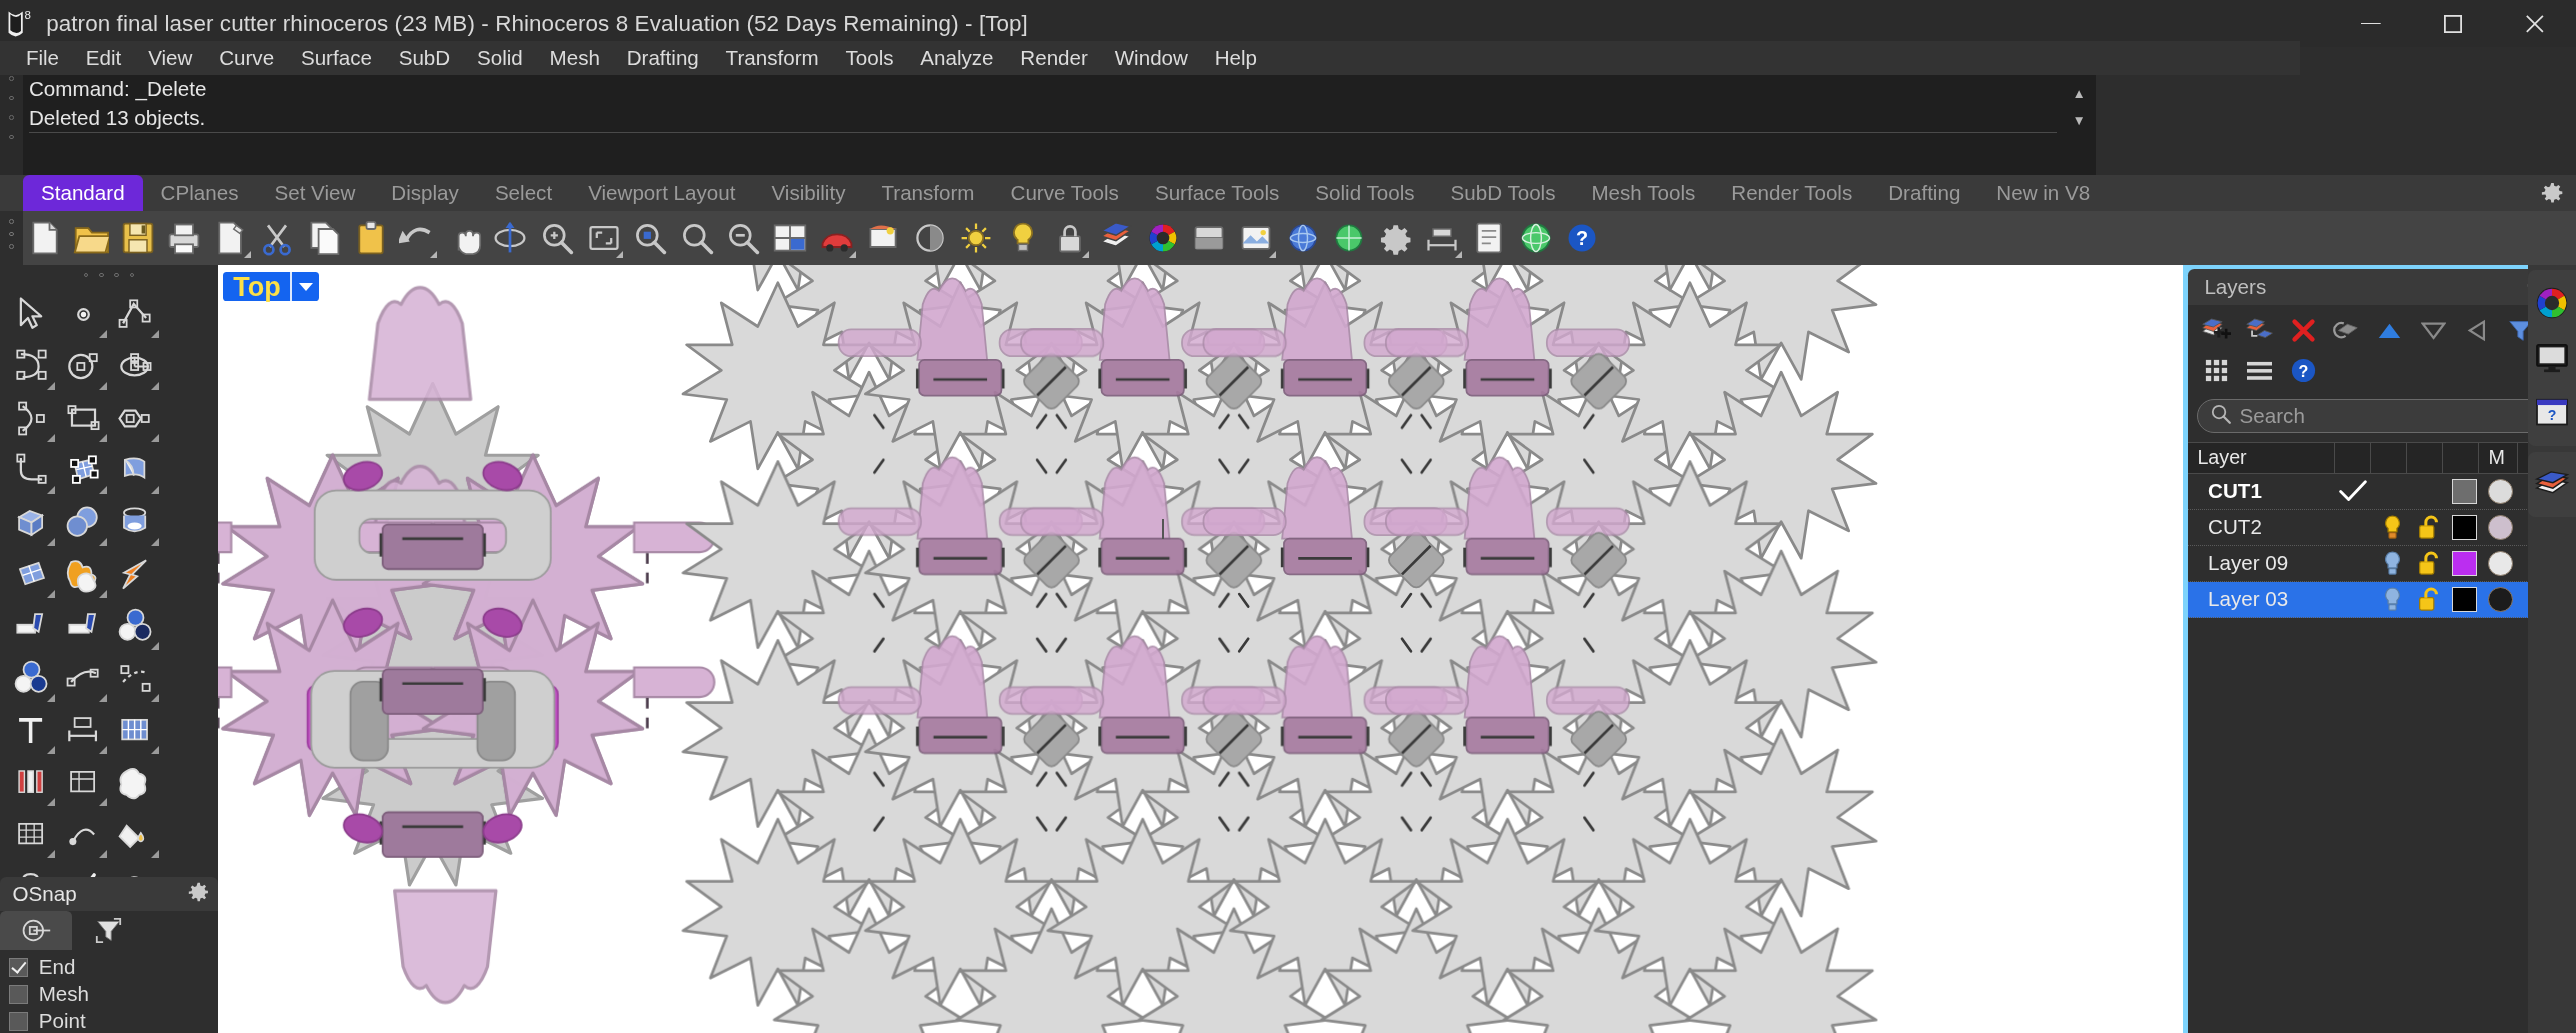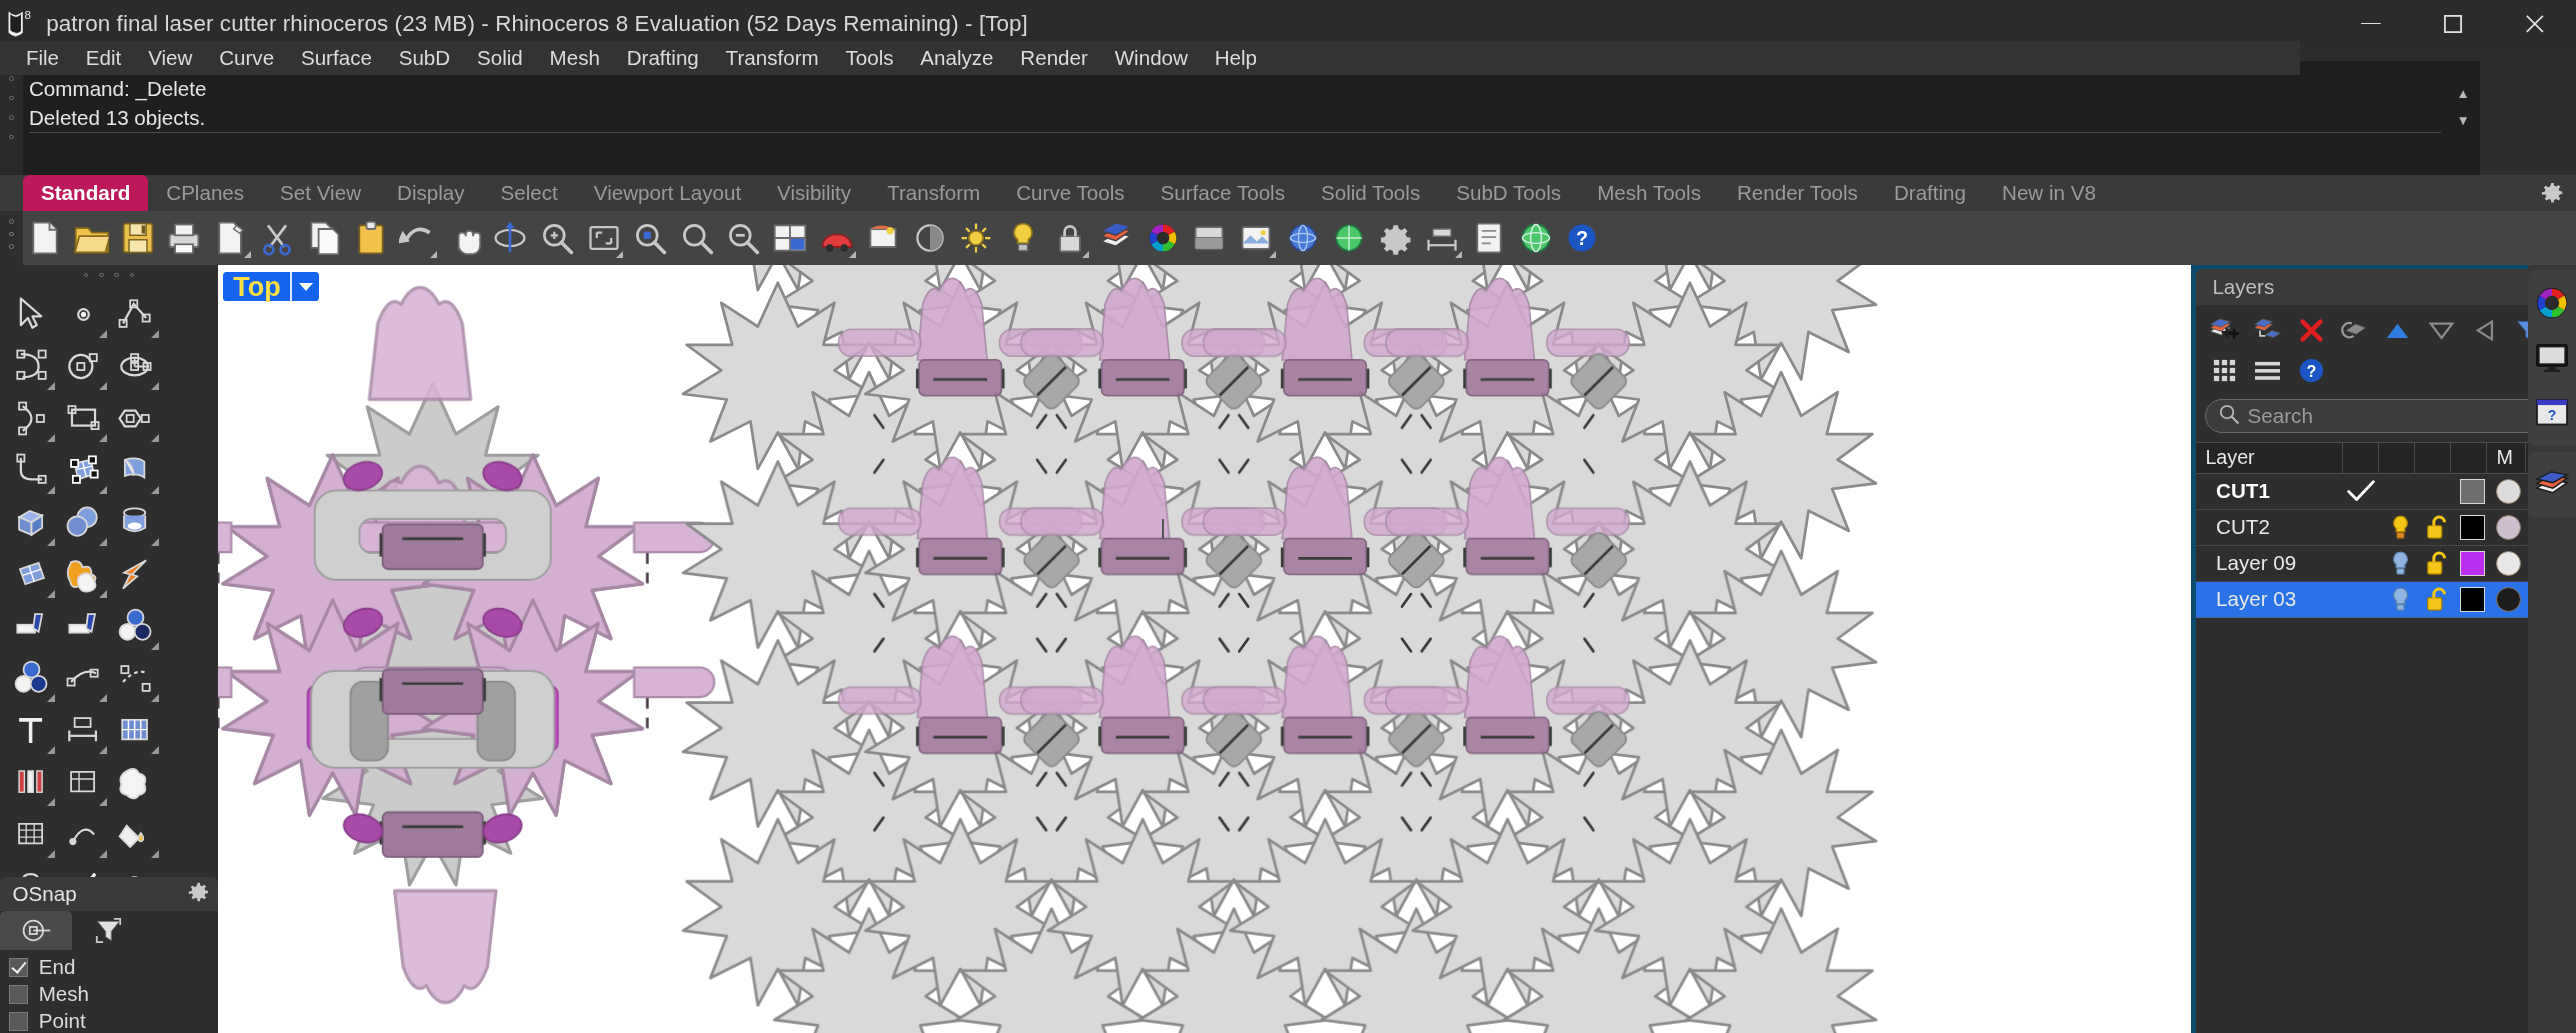--- a/index.html
+++ b/index.html
@@ -33,21 +33,21 @@
   .menubar {
     position: absolute; top: 41px; left: 0; width: 2300px; height: 34px;
     background: #333333; display: flex; align-items: center; padding-left: 12.5px; z-index: 5;
   }
   .menu-item {
     color: #dcdcdc; font-size: 20.6px; padding: 3.6px 13.4px; white-space: nowrap;
   }
 
   
   .cmdarea {
-    position: absolute; top: 61px; left: 0; width: 2480px; height: 114px;
+    position: absolute; top: 61px; left: 0; width: 2096px; height: 114px;
     background: #1f1f1f; z-index: 1;
   }
   .cmd-gutter {
     position: absolute; left: 0; top: 0; width: 23px; height: 114px; background: #2a2a2a;
   }
   .cmd-gutter i {
     display: block; width: 4.5px; height: 4.5px; border: 0.9px solid #6a6a6a; border-radius: 50%;
     margin: 0 auto; margin-top: 15px;
   }
   .cmd-lines { position: absolute; left: 29px; top: 0; right: 39px; }
@@ -66,21 +66,21 @@
 
   
   .tabbar {
     position: absolute; top: 175px; left: 0; width: 2576px; height: 36px;
     background: #3a3a3a; display: flex; align-items: flex-end; padding-left: 23px;
   }
   .tab {
     font-size: 20.6px; color: #9a9a9a; padding: 5.4px 18px 6.3px 18px; white-space: nowrap;
     border-radius: 6.3px 6.3px 0 0;
   }
-  .tab.active { background: #be185d; color: #ffffff; font-weight: bold; }
+  .tab.active { background: #6d28d9; color: #ffffff; font-weight: normal; }
   .tab-gear {
     position: absolute; right: 12.5px; top: 7.2px; width: 23px; height: 23px;
   }
 
   
   .toolbar {
     position: absolute; top: 211px; left: 0; width: 2576px; height: 54px;
     background: #444444; display: flex; align-items: center; padding-left: 23px;
   }
   .tb-gutter {
@@ -164,21 +164,21 @@
     content: ''; border-left: 7.2px solid transparent; border-right: 7.2px solid transparent;
     border-top: 8px solid #ffffff;
   }
   .vp-svg { position: absolute; left: 0; top: 0; }
   .vp-caret {
     position: absolute; left: 944px; top: 254px; width: 1.8px; height: 19.7px; background: #555;
   }
 
   
   .layerpanel {
-    position: absolute; right: 0; top: 265px; width: 385px; bottom: 0; background: #0c4a6e;
+    position: absolute; right: 8px; top: 265px; width: 385px; bottom: 0; background: #7dd3fc;
   }
   .lay-hdr {
     height: 36px; background: #3a3a3a; display: flex; align-items: center;
     padding: 0 12.5px 0 16px; margin: 3.6px 5.4px 0 5.4px; border-radius: 6.3px 6.3px 0 0;
   }
   .lay-hdr .t { color: #bfbfbf; font-size: 20.6px; }
   .lay-hdr .g { margin-left: auto; }
   .lay-body { margin: 0 5.4px; background: #2e2e2e; height: calc(100% - 39px); position: relative; }
   .lay-tools { display: flex; align-items: center; padding: 7.2px 0 0 9px; gap: 5.4px; }
   .lti { width: 38px; height: 38px; display: flex; align-items: center; justify-content: center; border-radius: 2.7px; }

